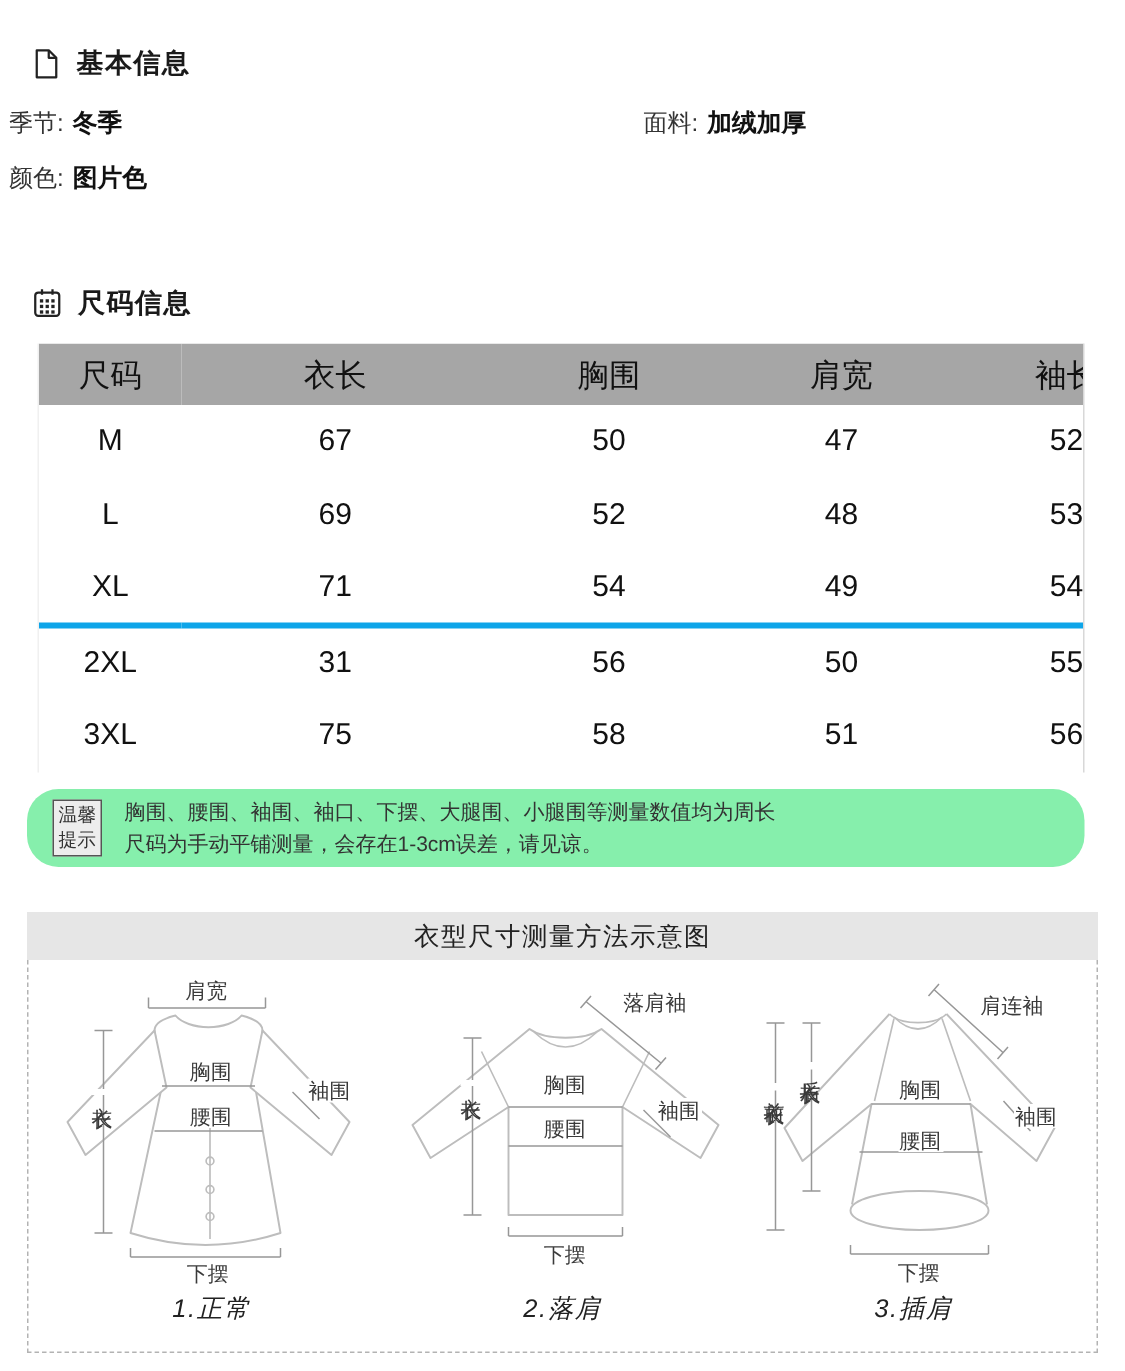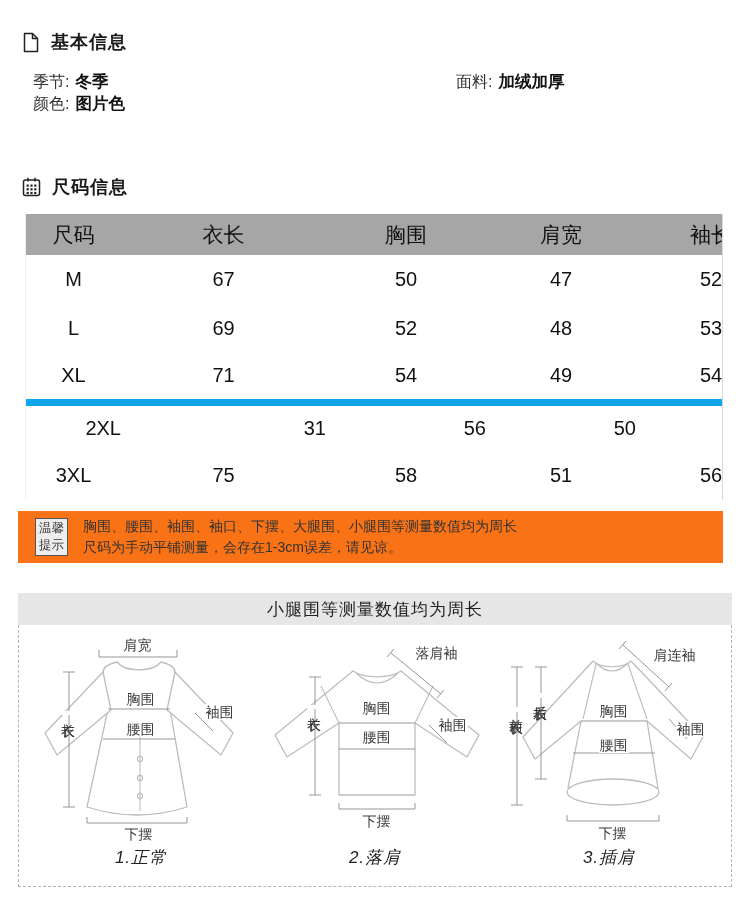--- a/index.html
+++ b/index.html
@@ -9,22 +9,22 @@
     font-family:"Liberation Sans","DejaVu Sans",sans-serif; color:#333;
   }
   
   .sec-head { display:flex; align-items:center; gap:11px; margin-left:22px; }
   .sec-head .ttl { font-size:18px; font-weight:700; color:#1a1a1a; letter-spacing:1px; }
   .sec-head svg { display:block; }
   #basic-head { padding-top:30px; }
   #size-head { margin-top:60px; }
   
   .fields {
-    margin:17px 0 0 33px; display:grid;
-    grid-template-columns:423px auto; 
+    margin:17px 0 0 6px; display:grid;
+    grid-template-columns:423px auto; row-gap:15px;
   }
   .field { font-size:16px; color:#333; }
   .field .flabel { color:#333; }
   .field .fvalue { font-weight:700; color:#111; margin-left:6px; font-size:16.5px; }
   
   .table-wrap {
     margin:15px 0 0 25px; width:698px; overflow:hidden;
     border-right:1px solid #d8d8d8; border-left:1px solid #f0f0f0;
   }
   table.size { border-collapse:collapse; width:760px; table-layout:fixed; }
@@ -34,25 +34,25 @@
   table.size col:nth-child(4){ width:150px; }
   table.size col:nth-child(5){ width:150px; }
   table.size th {
     background:#a6a6a6; color:#111; font-weight:500; font-size:21px;
     height:41px; text-align:center; white-space:nowrap;
   }
   table.size td {
     height:49px; text-align:center; font-size:20px; color:#111;
     white-space:nowrap; background:#fff;
   }
-  table.size tr.seam td { border-top:7px solid #0ea5e9;text-align:right; }
+  table.size tr.seam td { border-top:4px solid #0ea5e9; }
   
   .tips {
-    margin:11px 0 0 18px; width:705px; background:#f97316;
-    display:flex; align-items:center; padding:5px 10px 5px 17px; min-height:52px;
+    margin:11px 0 0 18px; width:705px; background:#86efac;
+    display:flex; align-items:center; padding:5px 10px 5px 17px; min-height:52px;border-radius:21px;
   }
   .tips .badge {
     border:1px solid #555; color:#333; font-size:12.5px; line-height:1.35;
     padding:1px 3px; text-align:center; flex:0 0 auto; background:#ededed;
   }
   .tips .tips-text { margin-left:15px; font-size:14px; line-height:21px; color:#333; }
   
   .diag-title {
     margin:30px 0 0 18px; width:714px; height:32px; background:#e6e6e6;
     display:flex; align-items:center; justify-content:center;
@@ -186,21 +186,21 @@
   <div class="badge">
     <div>温馨</div>
     <div>提示</div>
   </div>
   <div class="tips-text">
     <div>胸围、腰围、袖围、袖口、下摆、大腿围、小腿围等测量数值均为周长</div>
     <div>尺码为手动平铺测量，会存在1-3cm误差，请见谅。</div>
   </div>
 </div>
 
-<div class="diag-title">小腿围等测量数值均为周长</div>
+<div class="diag-title">衣型尺寸测量方法示意图</div>
 
 <div class="diag-box">
 
   <div class="diag">
     <div class="art">
       <svg width="225" height="205" viewBox="0 0 225 205">
         <path class="ln" d="M70,20 H148 M70,20 V13 M148,20 V13"></path>
         <path class="garm" d="M74,35 L79,72 L58,170 Q108,186 158,170 L141,72 L146,35 C146,30 140,27 132,25 A24,13 0 0 1 88,25 C80,27 74,30 74,35 Z"></path>
         <path class="garm" d="M74,35 L16,96 L28,118 L82,73 Z"></path>
         <path class="garm" d="M146,35 L204,96 L192,118 L138,73 Z"></path>

